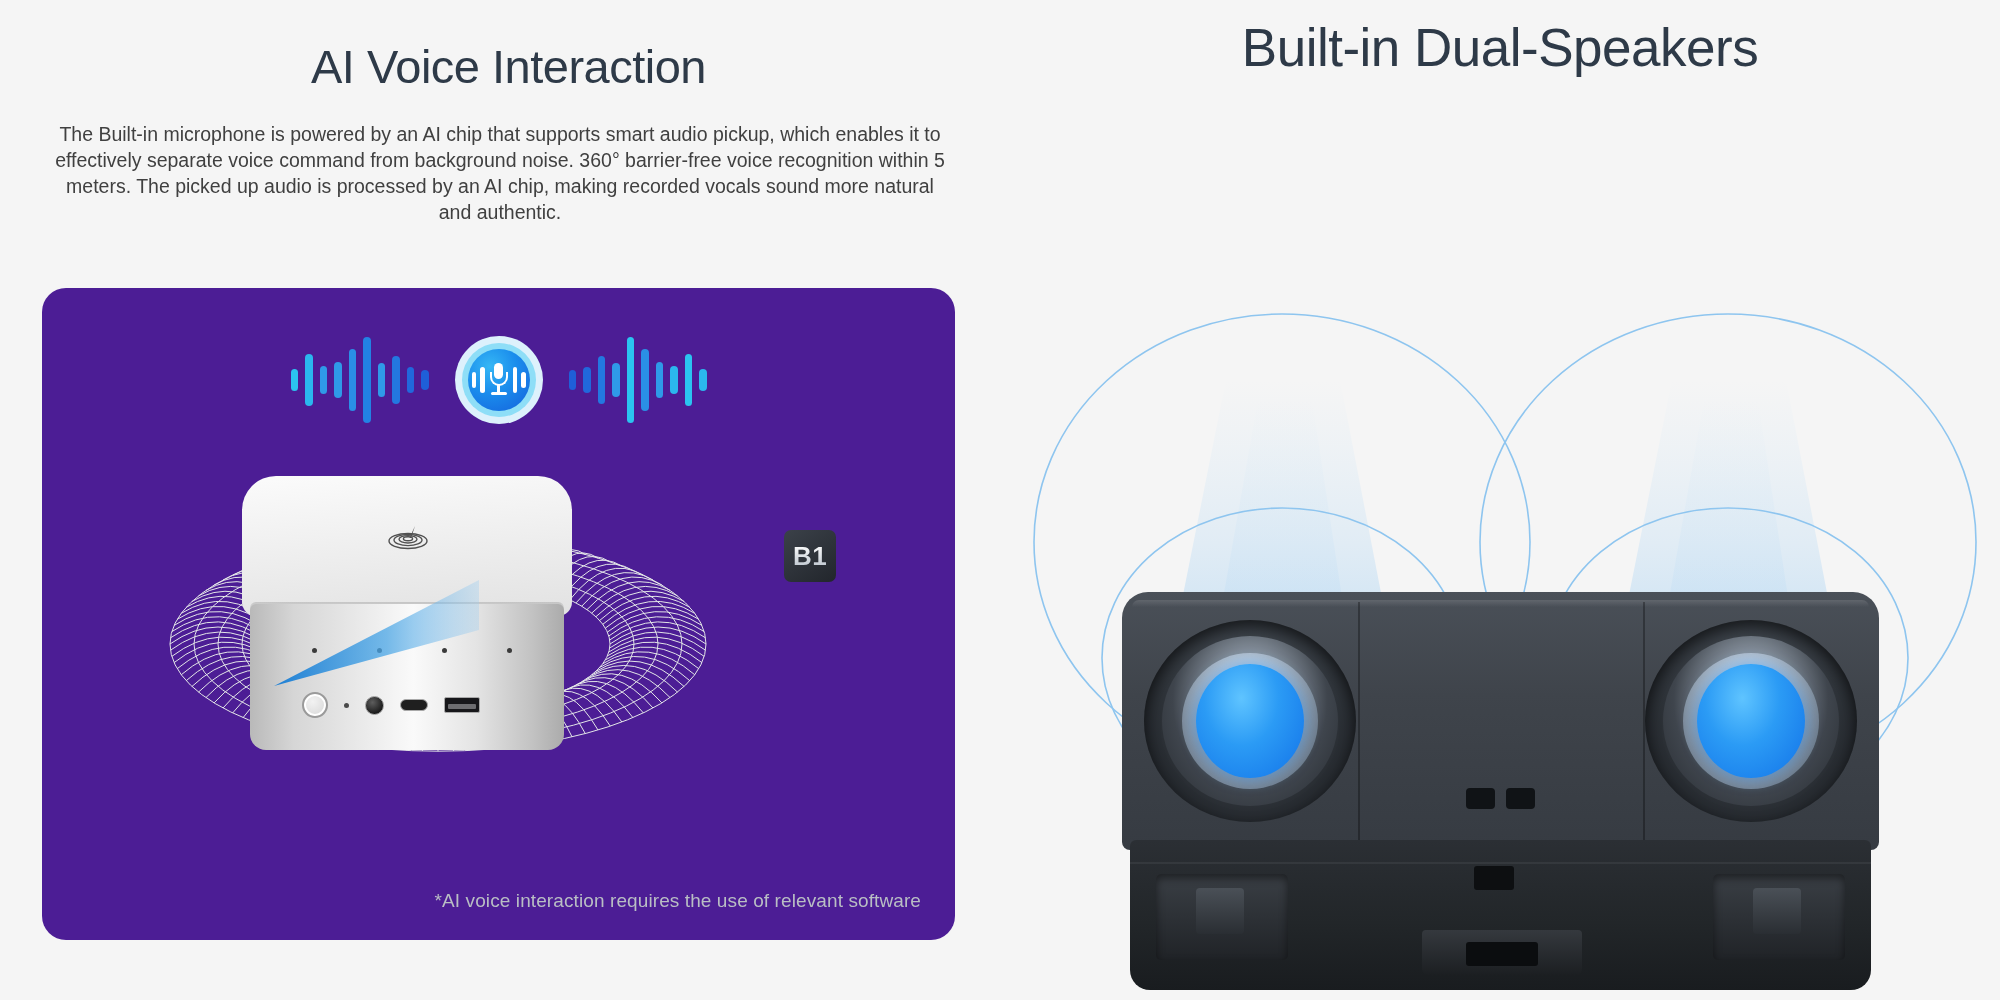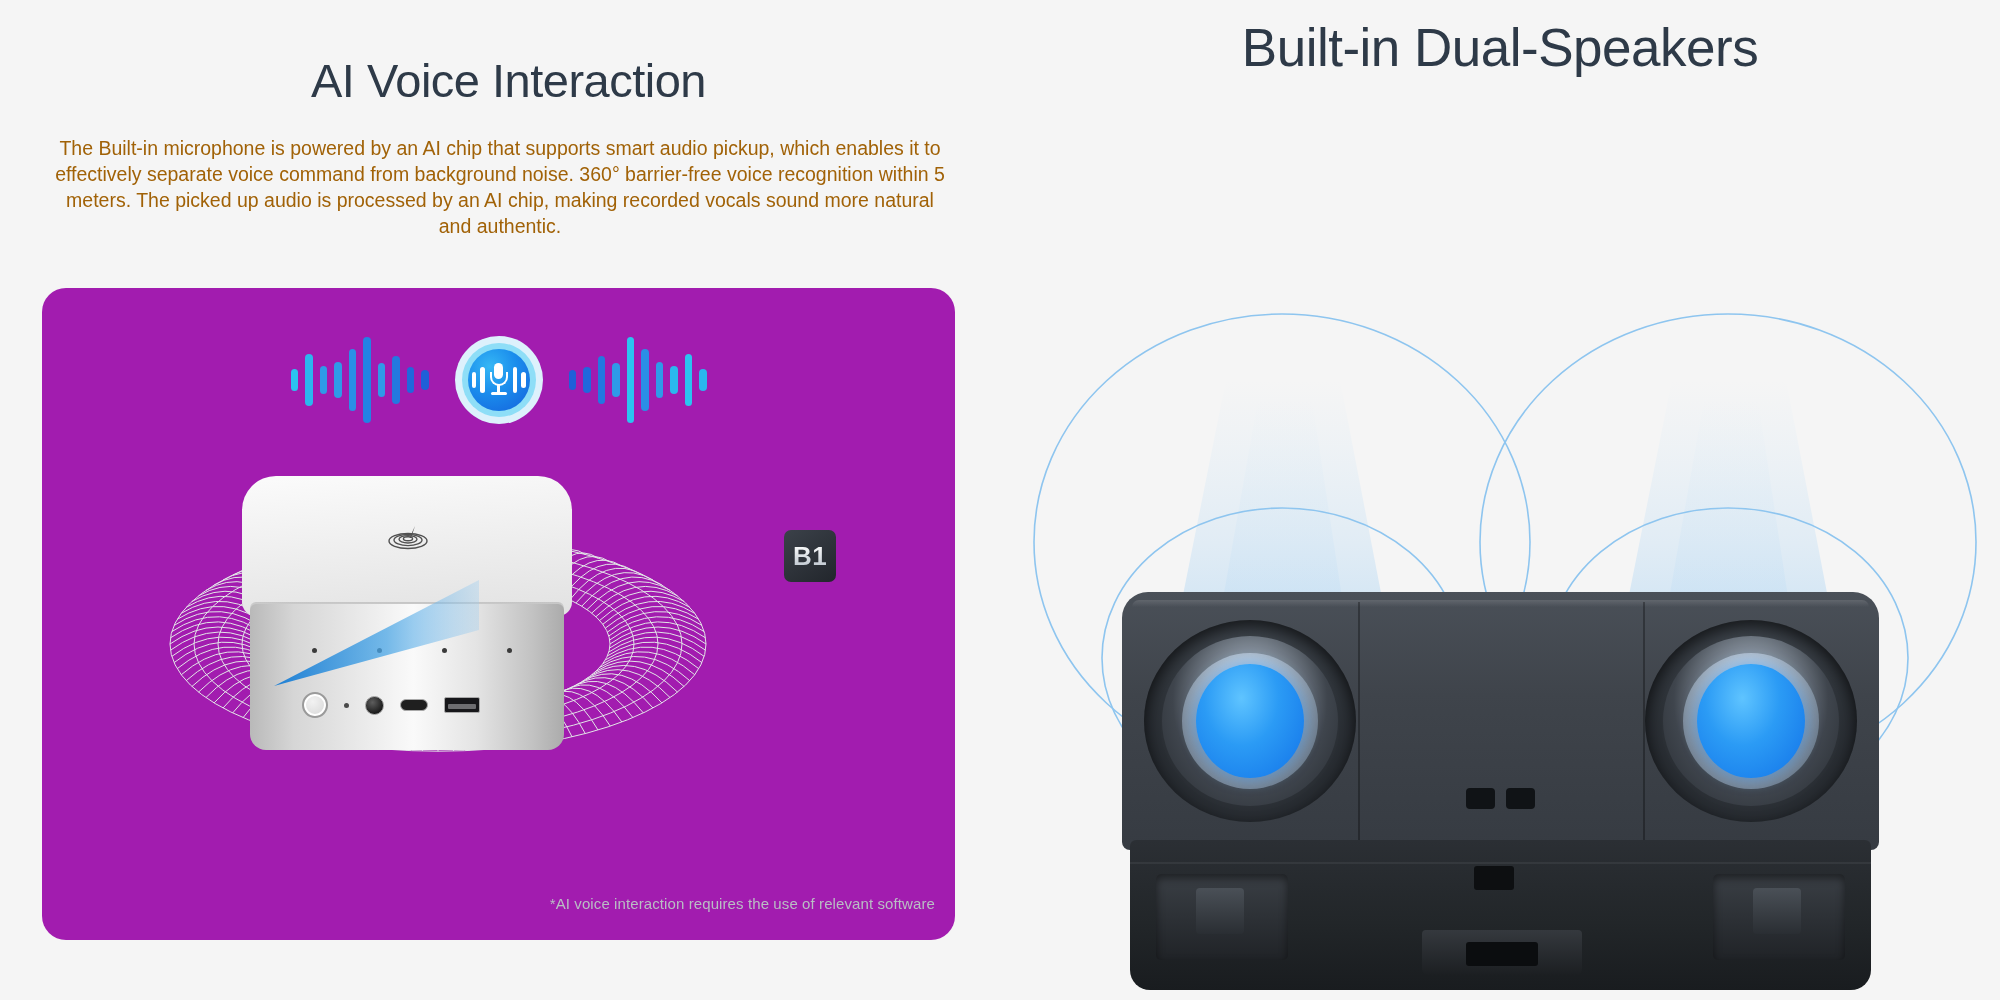--- a/index.html
+++ b/index.html
@@ -17,37 +17,37 @@
   .col-left  { width:1000px; }
   .col-right { width:1000px; }
 
   
   .heading {
     text-align:center;
     font-weight:400;
     color:#2e3a48;
     letter-spacing:-.5px;
   }
-  .heading-left  { font-size:47px; line-height:1; padding-top:57px;margin-left:17px; }
+  .heading-left  { font-size:47px; line-height:1; padding-top:43px;margin-left:17px; }
   .heading-right { font-size:53px; line-height:1; padding-top:21px; }
 
   .body-copy {
     text-align:center;
-    color:#a16207;
+    color:#404040;
     font-weight:400;
   }
   .copy-left  { font-size:19.5px; line-height:26px; margin:31px auto 0; width:900px; }
   .copy-right { font-size:21px;   line-height:30px; margin:36px auto 0; width:830px; }
 
   
   .card {
     position:absolute;
     left:42px; top:288px;
     width:913px; height:652px;
-    background:#a21caf;
+    background:#4c1d95;
     border-radius:24px;
     overflow:hidden;
   }
 
   
   .audio-row {
     position:absolute; left:0; top:42px; width:100%;
     height:100px;
     display:flex; align-items:center; justify-content:center;
     gap:26px;
@@ -140,22 +140,22 @@
     display:flex; align-items:center; justify-content:center;
     font-size:26px; font-weight:700; letter-spacing:.5px;
     background-clip:padding-box;
   }
   .b1-badge span {
     background:linear-gradient(to bottom,#ffffff 10%,#b9c2cc 90%);
     -webkit-background-clip:text; background-clip:text; color:transparent;
   }
 
   .footnote {
-    position:absolute; right:20px; bottom:28px;
-    font-size:15px; color:#b9bec4; letter-spacing:.1px;
+    position:absolute; right:34px; bottom:28px;
+    font-size:19px; color:#b9bec4; letter-spacing:.1px;
   }
 
   
   .scene { position:absolute; left:0; top:250px; width:1000px; height:750px; }
 
   .spk-unit { position:absolute; left:122px; top:342px; width:757px; height:402px; }
 
   .spk-face {
     position:absolute; left:0; top:0; width:757px; height:258px;
     background:

